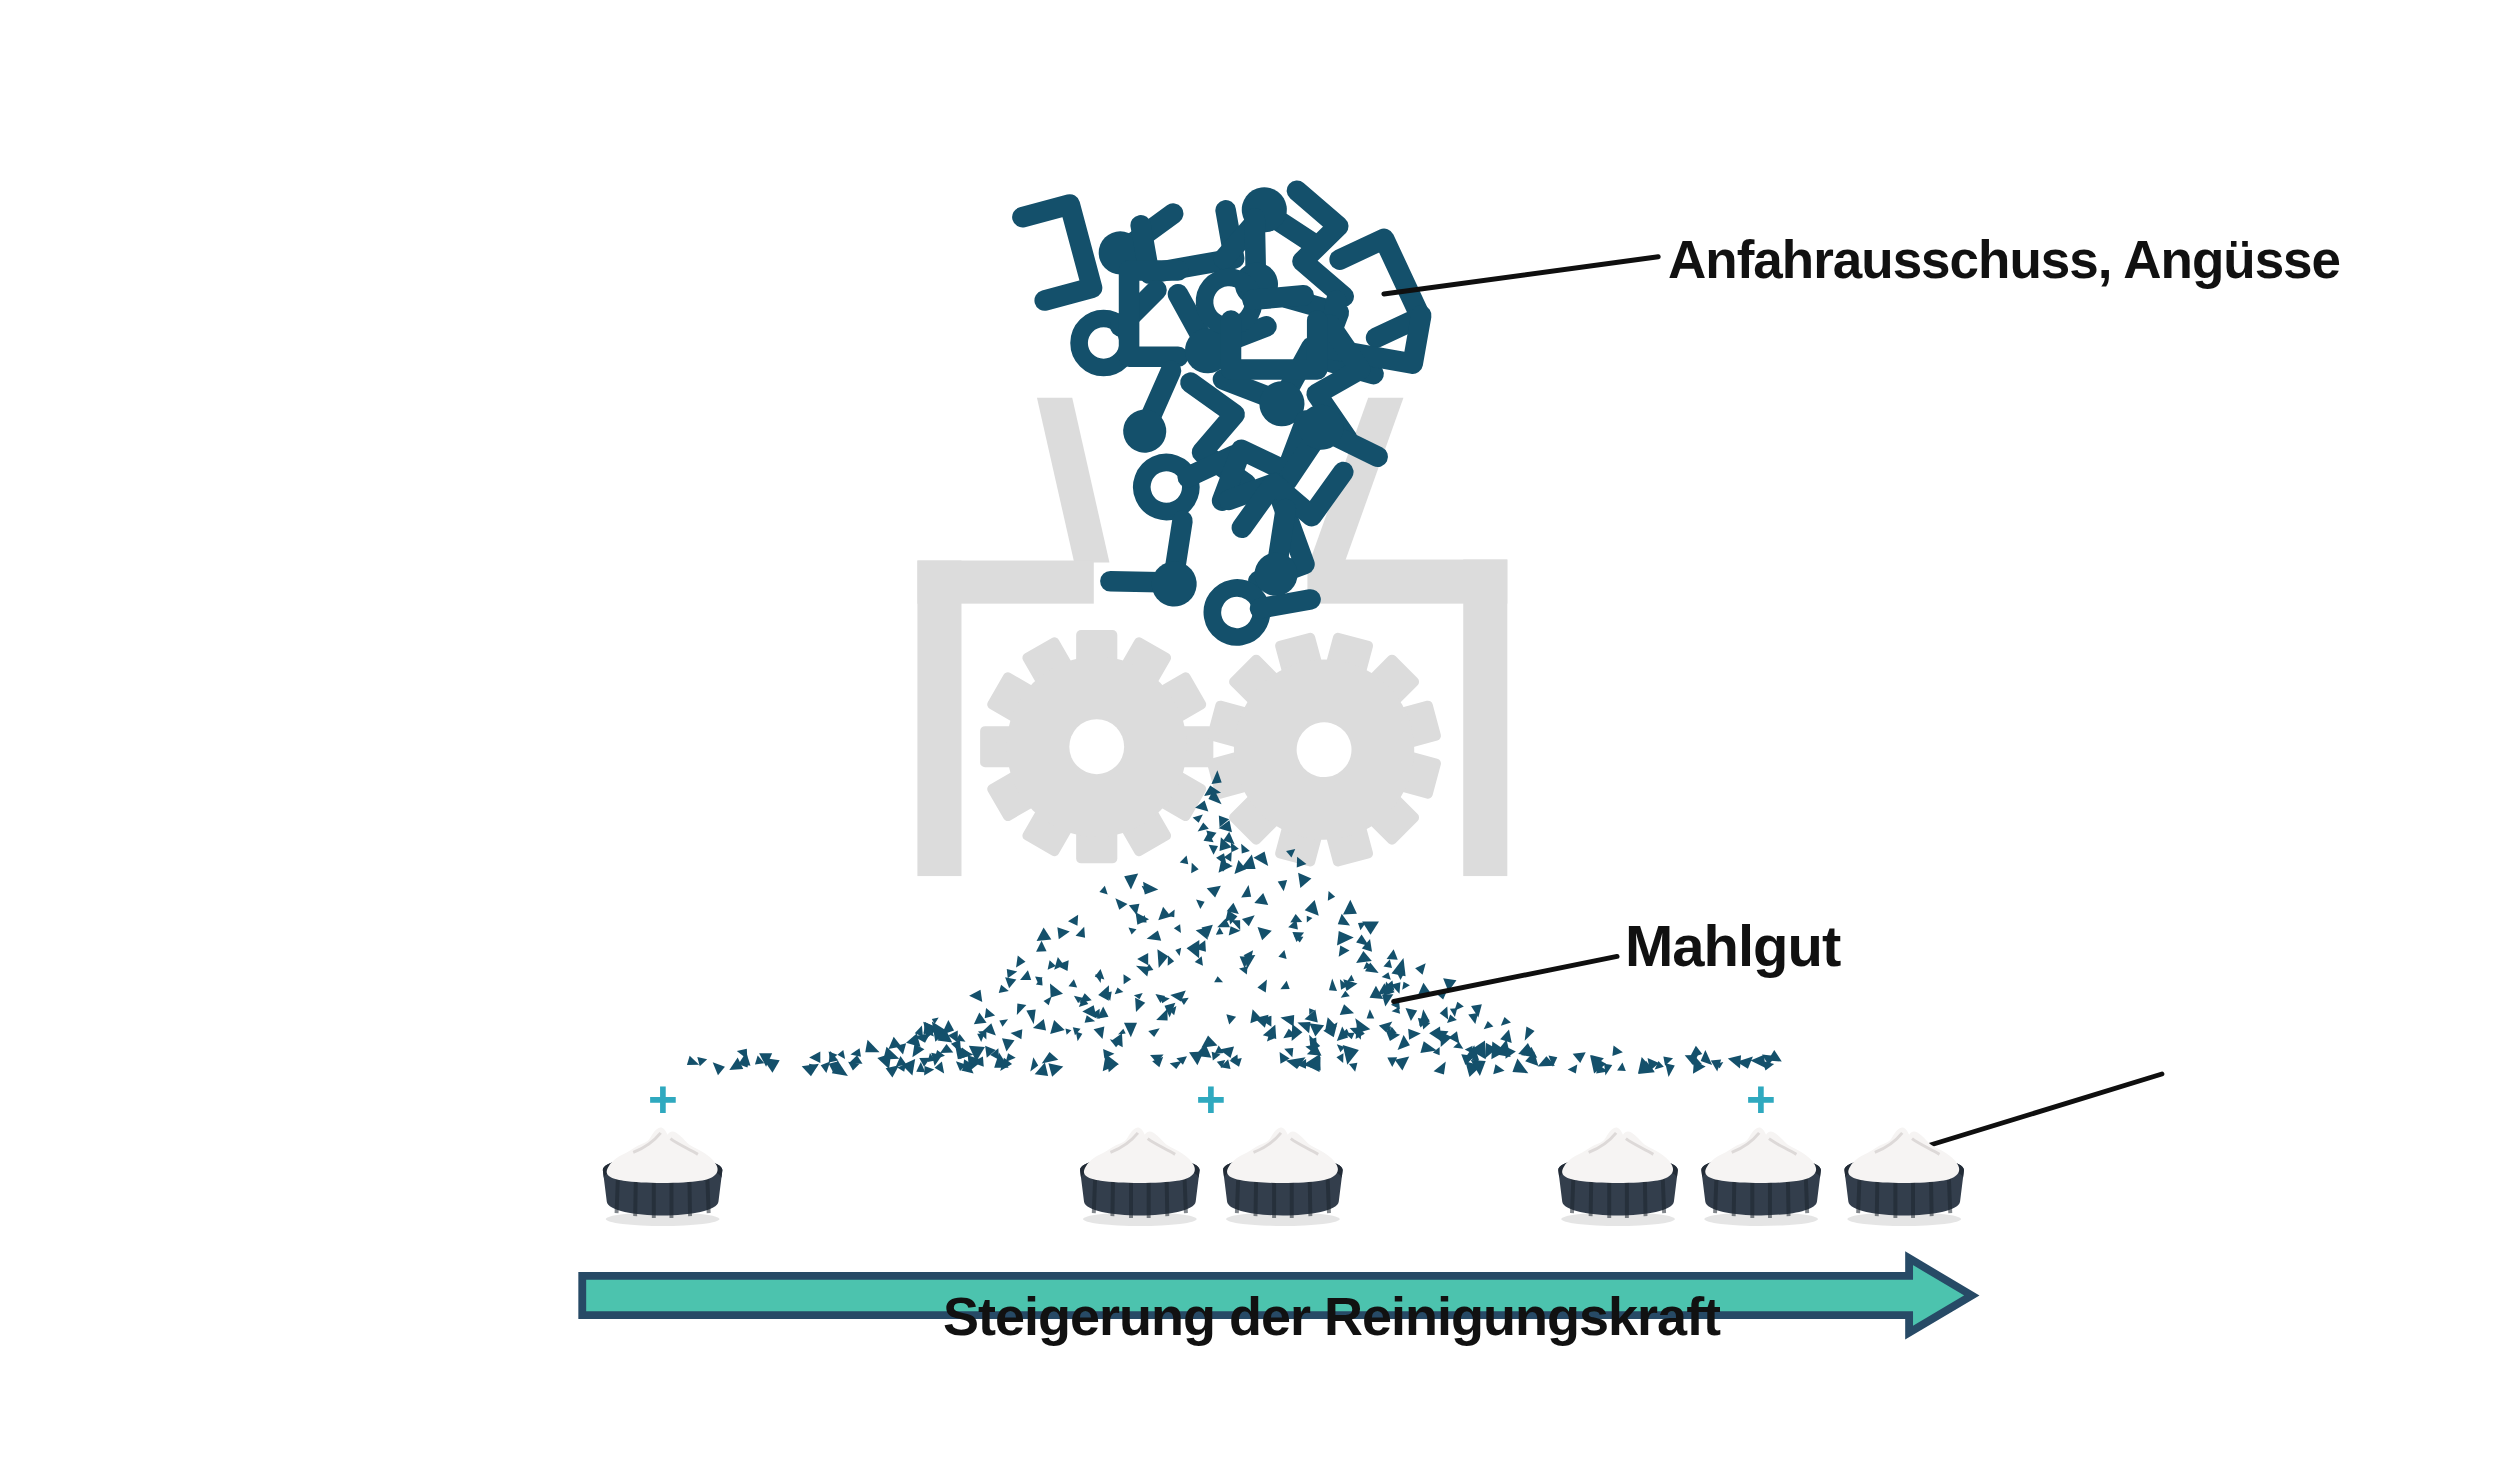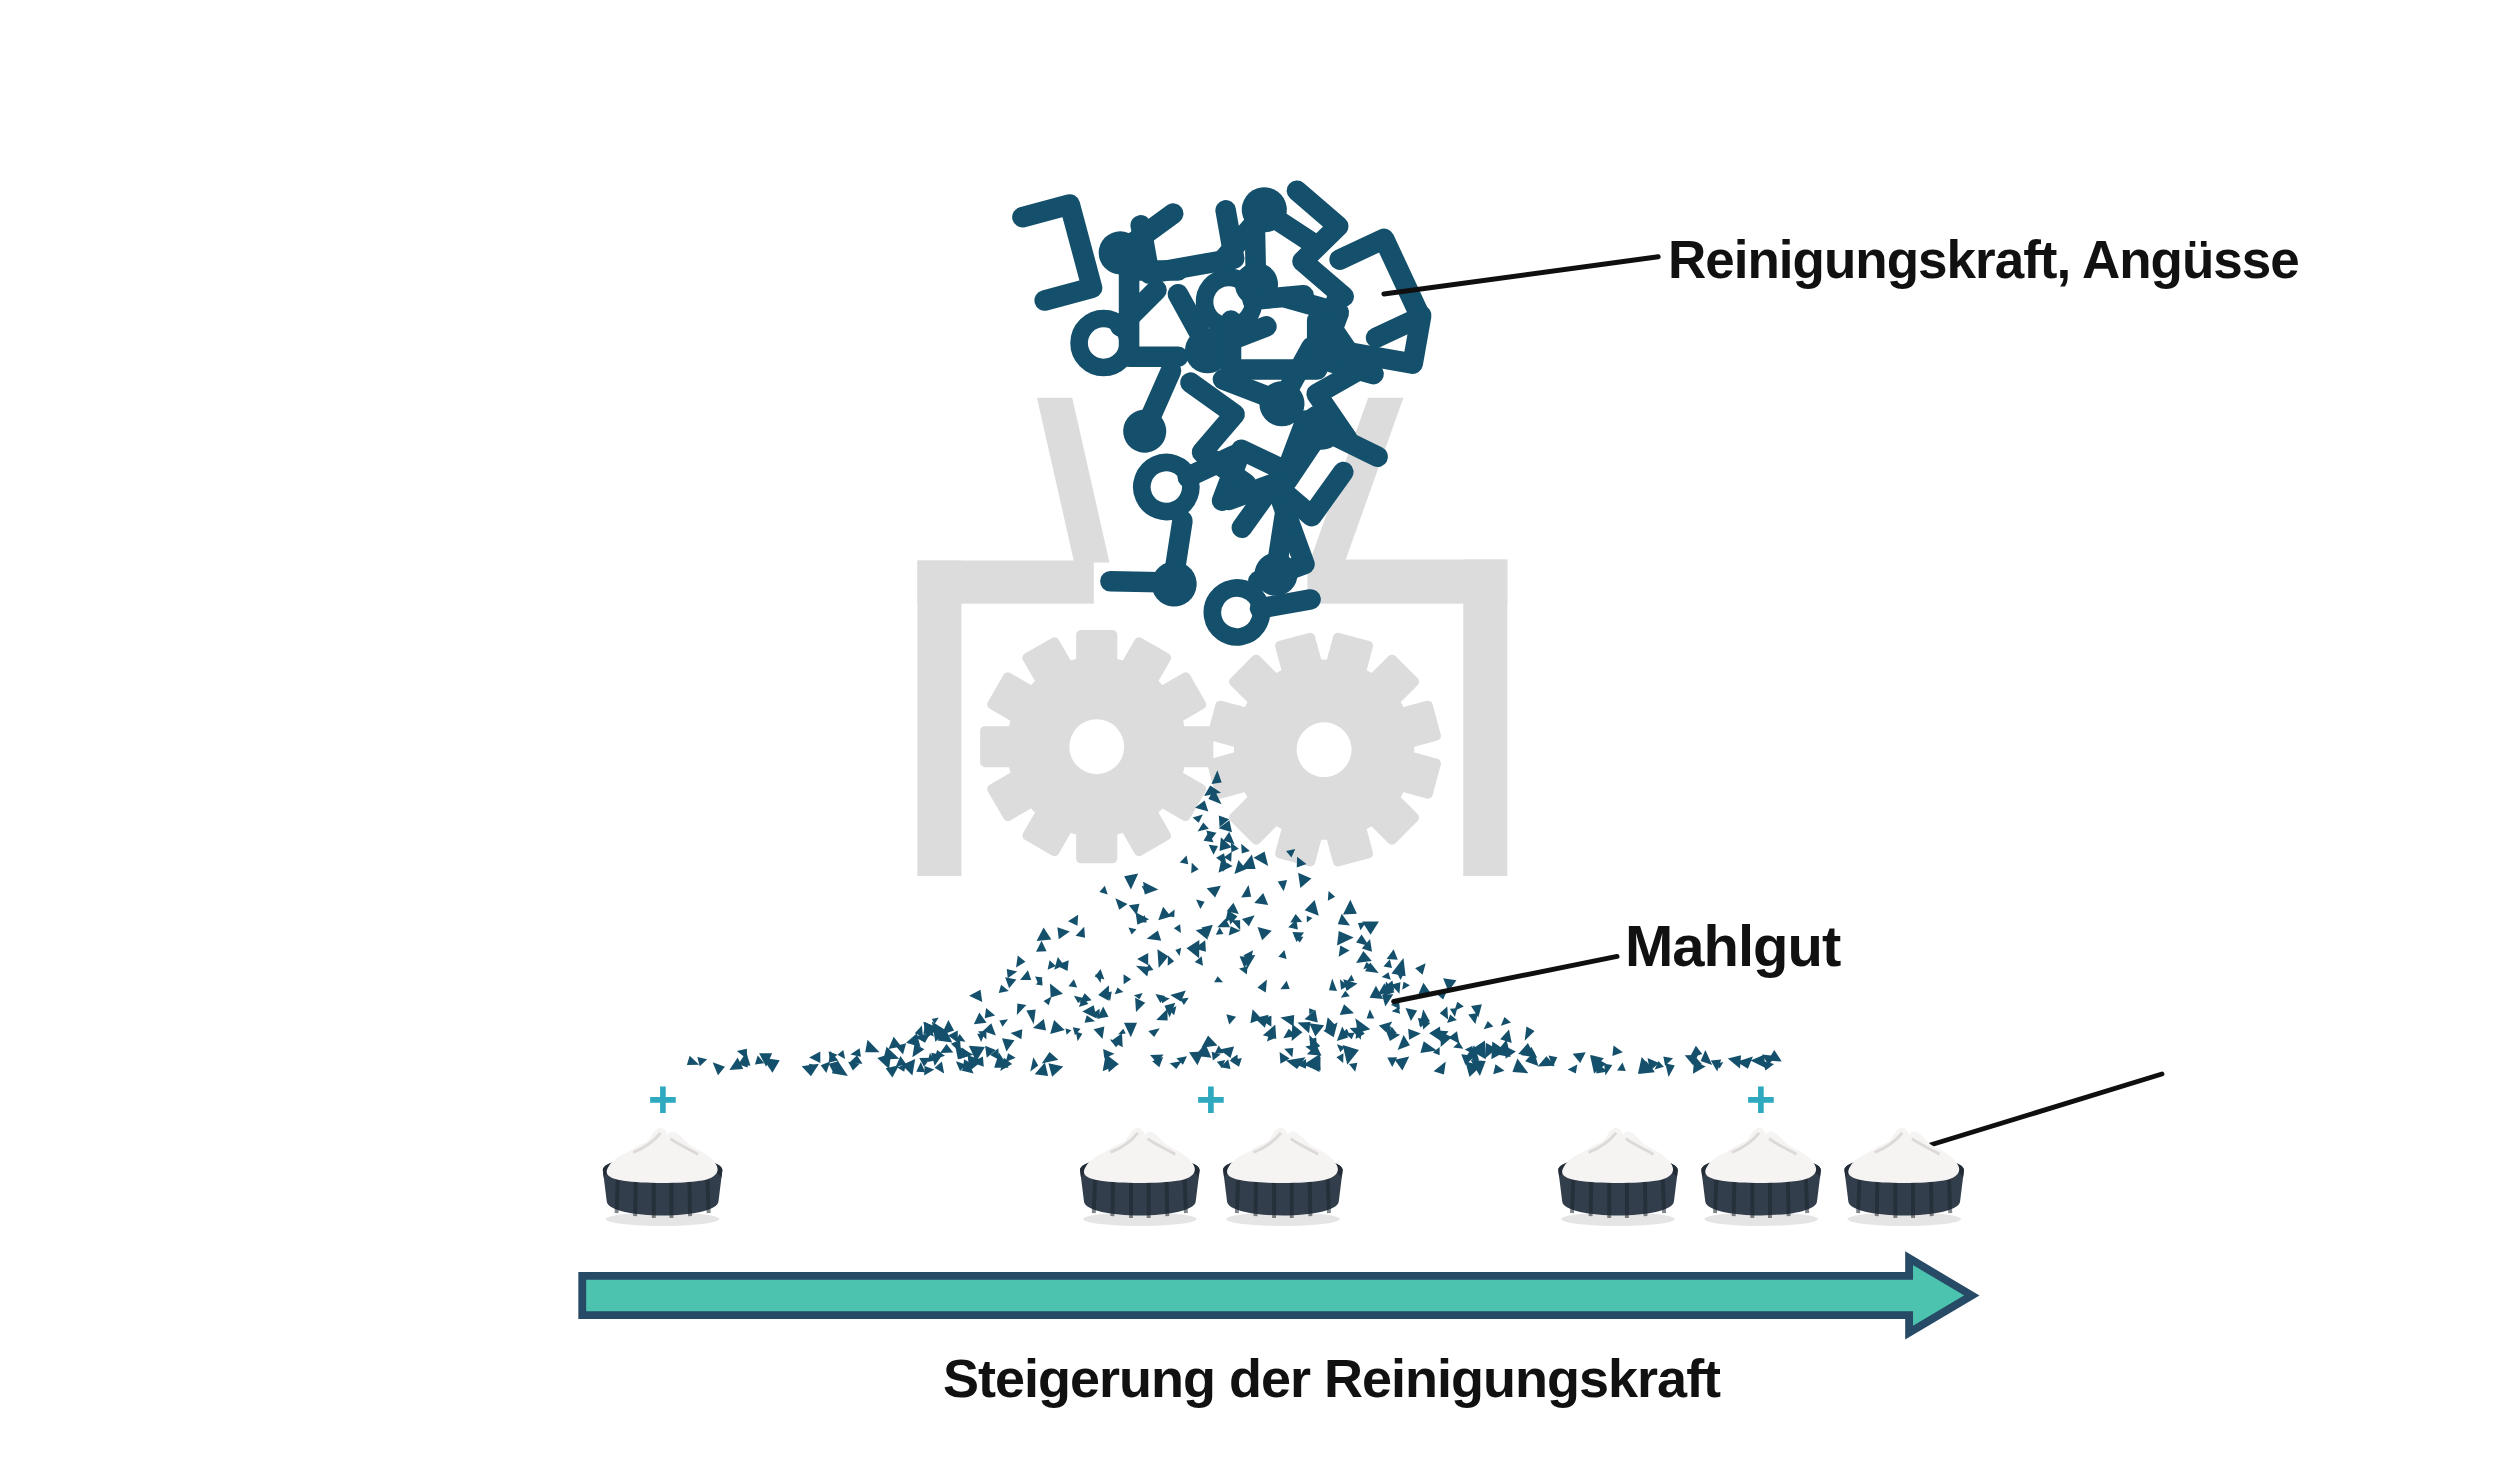--- a/index.html
+++ b/index.html
@@ -9,21 +9,21 @@
     font-family:"Liberation Sans",sans-serif;
   }
   #scene{position:absolute;left:0;top:0;width:2509px;height:1466px;}
   .label{
     position:absolute;font-weight:700;color:var(--text,#111);
     letter-spacing:-1px;white-space:nowrap;
   }
   .label-anfahr{left:1668px;top:229px;font-size:53px;}
   .label-mahlgut{left:1625px;top:912px;font-size:58px;}
   .label-konzentrat{left:2172px;top:1045px;font-size:46px;line-height:78px;}
-  .label-steigerung{left:943px;top:1347px;width:765px;text-align:center;font-size:54px;}
+  .label-steigerung{left:943px;top:1285px;width:765px;text-align:center;font-size:54px;}
   .plus{
     position:absolute;top:1074px;transform:translateX(-50%);
     color:var(--plus,#2fa9bf);font-size:51px;font-weight:700;line-height:51px;
   }
   .plus1{left:663px;} .plus2{left:1211px;} .plus3{left:1761px;}
 </style>
 </head>
 <body>
 
 <svg id="scene" viewBox="0 0 2560 1496" aria-hidden="true">
@@ -511,21 +511,21 @@
       <use href="#bowl" transform="translate(1163,1202)"></use>
       <use href="#bowl" transform="translate(1309,1202)"></use>
       <use href="#bowl" transform="translate(1651,1202)"></use>
       <use href="#bowl" transform="translate(1797,1202)"></use>
       <use href="#bowl" transform="translate(1943,1202)"></use>
     </g>
 
   <path d="M594,1302 L1948,1302 L1948,1284 L2012,1322 L1948,1360 L1948,1342 L594,1342 Z" fill="var(--arrow-fill)" stroke="var(--arrow-border)" stroke-width="8" stroke-linejoin="miter"></path>
 </svg>
 
-<div class="label label-anfahr">Reinigungskraft, Angüsse</div>
+<div class="label label-anfahr">Anfahrausschuss, Angüsse</div>
 <div class="label label-mahlgut">Mahlgut</div>
 <div class="label label-konzentrat">
 </div>
 <div class="label label-steigerung">Steigerung der Reinigungskraft</div>
 <div class="plus plus1">+</div>
 <div class="plus plus2">+</div>
 <div class="plus plus3">+</div>
 
 
 </body></html>

